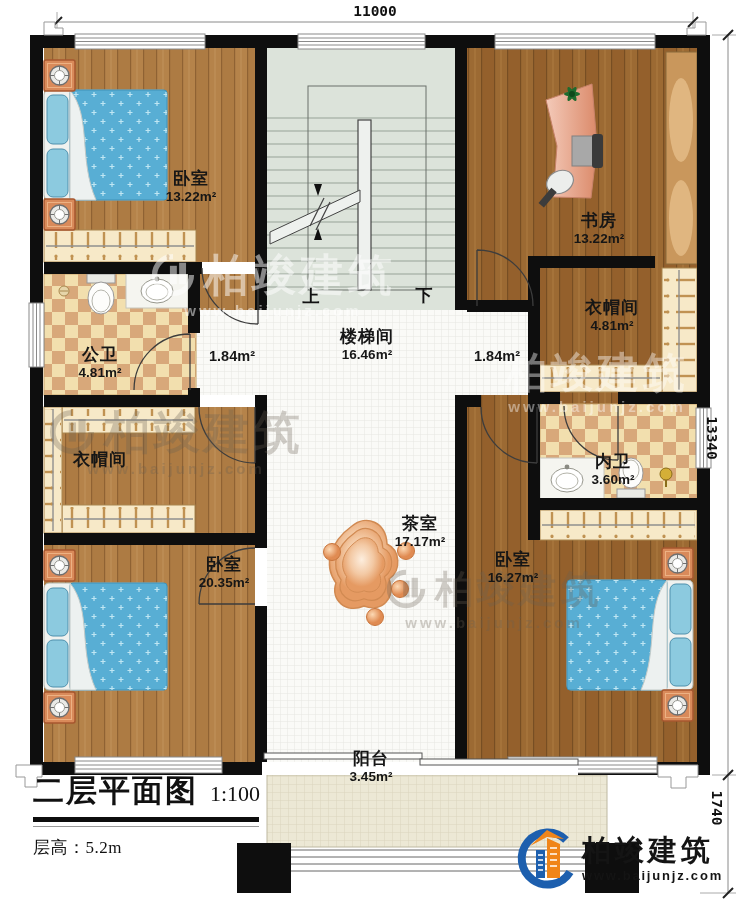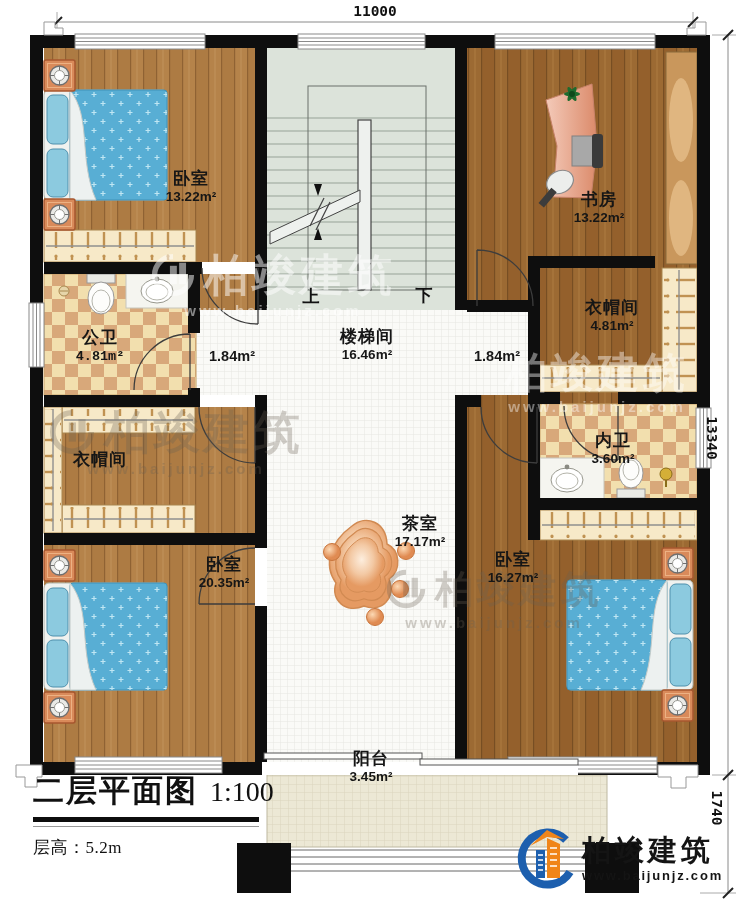--- a/index.html
+++ b/index.html
@@ -17,21 +17,21 @@
        color:#111;z-index:30;text-align:center;}
   .dim.rot{transform:rotate(90deg);}
   
   .wm{position:absolute;display:flex;flex-direction:column;align-items:center;z-index:20;pointer-events:none;}
   .wm .wrow{display:flex;align-items:center;gap:8px;font-weight:900;letter-spacing:4px;line-height:1;}
   .wm .wurl{font-size:15px;font-weight:700;letter-spacing:3px;margin-top:4px;}
   
   .tblock{position:absolute;left:33px;top:770px;z-index:40;color:#111;font-family:"Liberation Serif",serif;}
   .tblock .row1{display:flex;align-items:baseline;gap:12px;text-align:right;}
   .tblock .t1{font-size:31px;font-weight:700;letter-spacing:2px;}
-  .tblock .t2{font-size:28px;}
+  .tblock .t2{font-size:22px;}
   .tblock .rule{width:226px;height:5px;background:#0d0d0d;margin-top:5px;}
   .tblock .rule2{width:226px;height:1px;background:#999;margin-top:4px;}
   .tblock .ti{font-size:17px;margin-top:9px;letter-spacing:.5px;}
   
   .logo{position:absolute;left:514px;top:820px;display:flex;align-items:center;gap:6px;z-index:40;color:#141414;}
   .logo .col{display:flex;flex-direction:column;}
   .logo .lname{font-size:29px;font-weight:900;letter-spacing:4px;line-height:1.1;}
   .logo .lurl{font-size:13px;font-weight:800;letter-spacing:1.8px;margin-top:1px;}
 </style>
 </head>
@@ -444,43 +444,43 @@
   </div>
 
   <div class="dim" style="left:340px;top:3px;width:70px;">11000</div>
   <div class="dim rot" style="left:677px;top:430px;width:70px;">13340</div>
   <div class="dim rot" style="left:682px;top:800px;width:70px;">1740</div>
 
   <div class="rl" style="left:191px;top:187px;">
     <span class="nm">卧室</span>
     <span class="ar">13.22m²</span>
   </div>
-  <div class="rl" style="left:599px;top:208px;">
+  <div class="rl" style="left:599px;top:229px;">
     <span class="nm">书房</span>
     <span class="ar">13.22m²</span>
   </div>
-  <div class="rl" style="left:100px;top:347px;font-family:Liberation Mono, monospace;">
+  <div class="rl" style="left:100px;top:363px;">
     <span class="nm">公卫</span>
     <span class="ar">4.81m²</span>
   </div>
   <div class="rl" style="left:232px;top:356px;">
     <span class="ar" style="font-size:14.5px;">1.84m²</span>
   </div>
   <div class="rl" style="left:367px;top:345px;">
     <span class="nm">楼梯间</span>
     <span class="ar">16.46m²</span>
   </div>
   <div class="rl" style="left:497px;top:356px;">
     <span class="ar" style="font-size:14.5px;">1.84m²</span>
   </div>
   <div class="rl" style="left:612px;top:316px;">
     <span class="nm">衣帽间</span>
     <span class="ar">4.81m²</span>
   </div>
-  <div class="rl" style="left:613px;top:449px;">
+  <div class="rl" style="left:613px;top:470px;">
     <span class="nm">内卫</span>
     <span class="ar">3.60m²</span>
   </div>
   <div class="rl" style="left:100px;top:460px;">
     <span class="nm">衣帽间</span>
   </div>
   <div class="rl" style="left:224px;top:573px;">
     <span class="nm">卧室</span>
     <span class="ar">20.35m²</span>
   </div>

